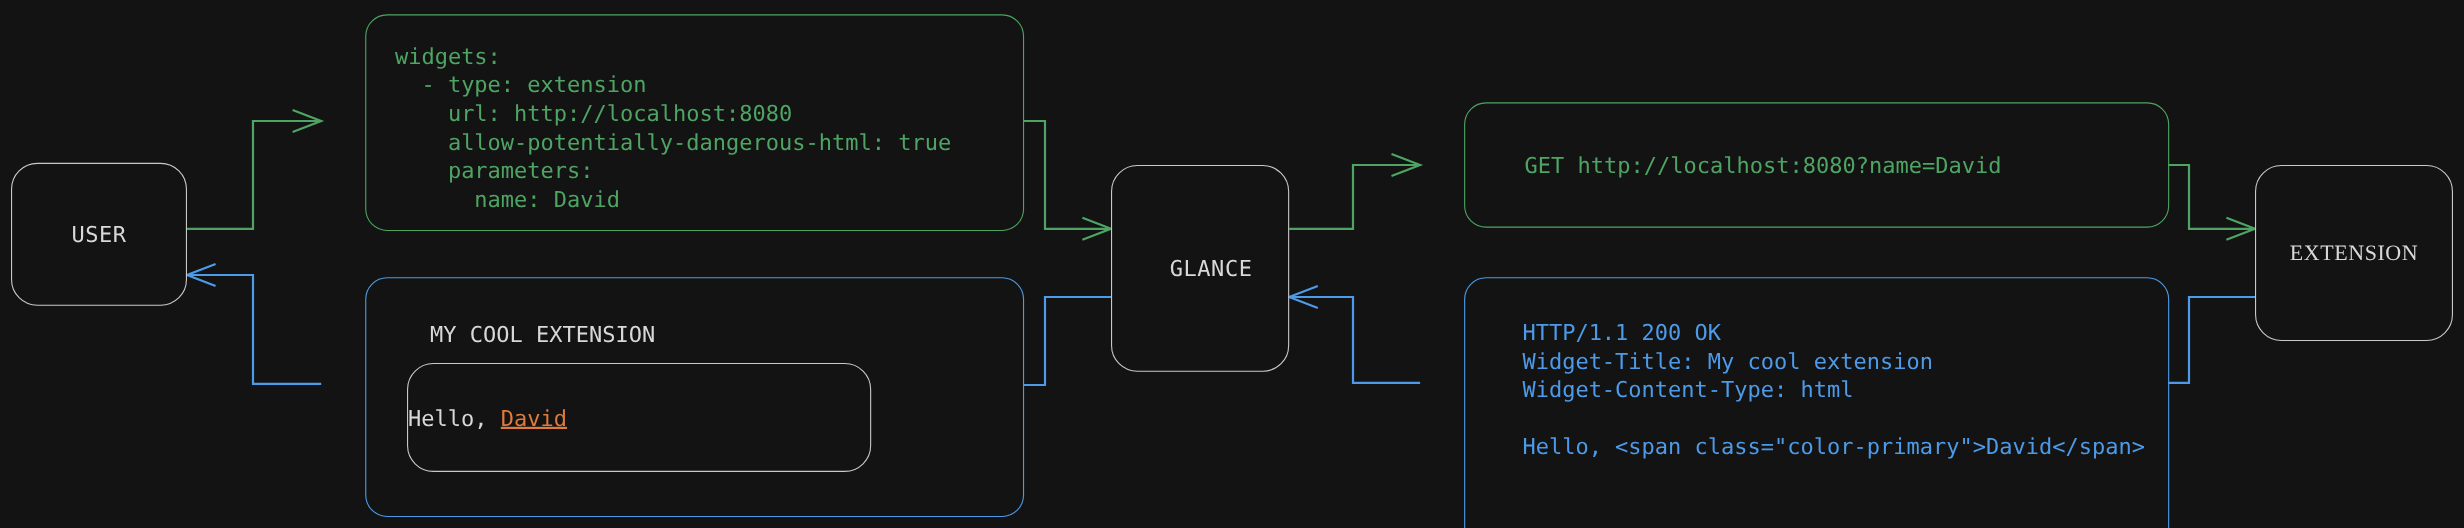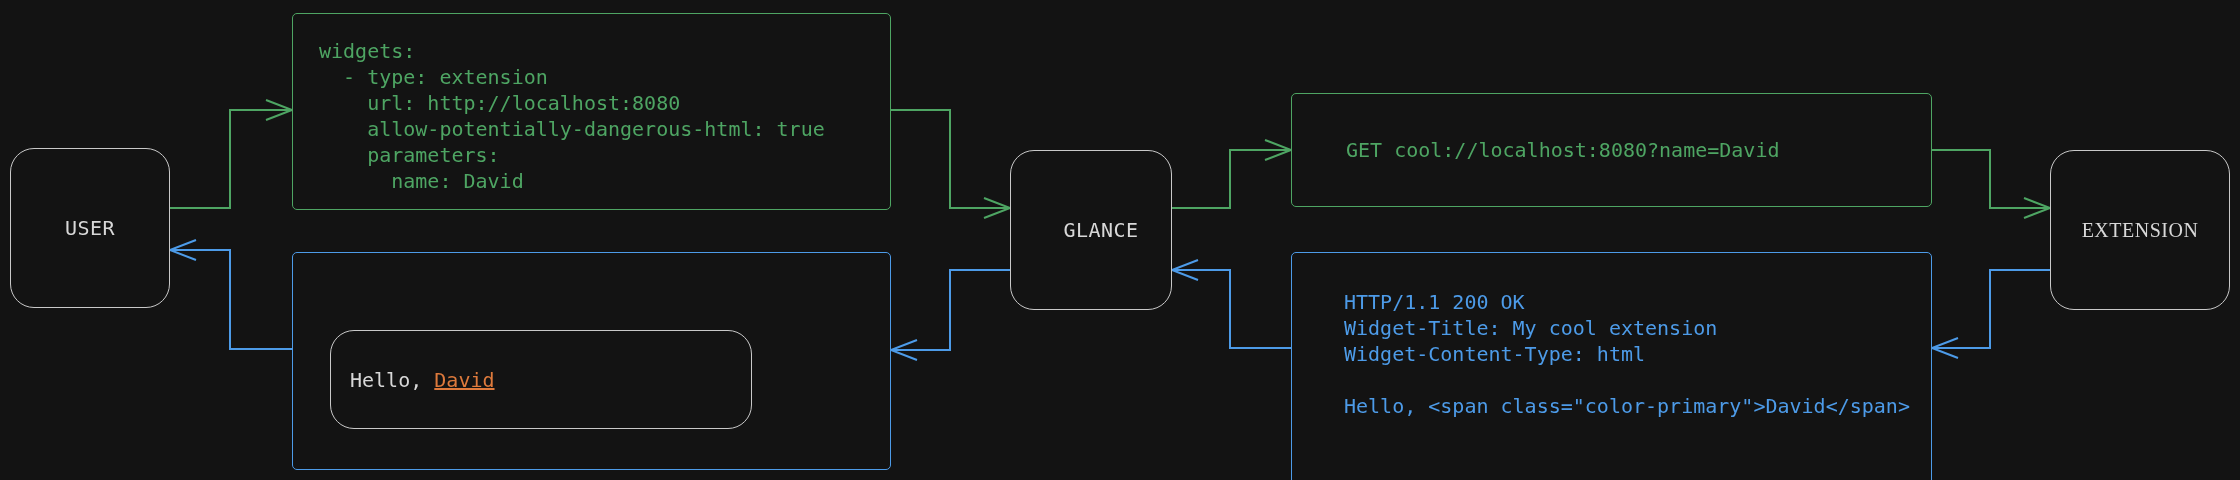--- a/index.html
+++ b/index.html
@@ -37,28 +37,29 @@
     border: 1.5px solid var(--node-border);
     border-radius: 24px;
     background: var(--bg);
     color: var(--text);
     font-size: 20px;
     letter-spacing: 0.5px;
     display: flex;
     align-items: center;
     justify-content: center;
   }
-  #user-node      { left: 10px;   top: 148px; width: 160px; height: 160px; }
-  #glance-node    { left: 1010px; top: 150px; width: 162px; height: 160px; padding-left: 20px; }
+  #user-node      { left: 10px;   top: 148px; width: 160px; height: 130px; }
+  #glance-node    { left: 1010px; top: 150px; width: 162px; height: 188px; padding-left: 20px; }
   #extension-node { left: 2050px; top: 150px; width: 180px; height: 160px; font-family: Liberation Serif, serif; }
 
   .code-box {
     position: absolute;
-    border-radius: 5px;
+    border-radius: 20px;
     background: var(--bg);
+    margin-left: 40px;
   }
   .green-box { border: 1.5px solid var(--green); }
   .blue-box  { border: 1.5px solid var(--blue); }
 
   #config-box   { left: 292px;  top: 13px;  width: 599px; height: 197px; }
   #request-box  { left: 1291px; top: 93px;  width: 641px; height: 114px;
                   display: flex; align-items: center; }
   #widget-box   { left: 292px;  top: 252px; width: 599px; height: 218px; }
   #response-box { left: 1291px; top: 252px; width: 641px; height: 247px; }
 
@@ -85,21 +86,20 @@
   #widget-inner-box {
     position: absolute;
     left: 37px;
     top: 77px;
     width: 422px;
     height: 99px;
     border: 1.5px solid var(--node-border);
     border-radius: 24px;
     display: flex;
     align-items: center;
-    padding-left: 19px;
     font-size: 20px;
     white-space: pre;
   }
   #widget-inner-box .greet-prefix { color: var(--text); }
   #widget-inner-box .greet-name   { color: var(--orange); text-decoration: underline; }
 </style>
 </head>
 <body>
 
 <svg id="arrows" viewBox="0 0 2240 480" xmlns="http://www.w3.org/2000/svg">
@@ -138,24 +138,25 @@
 <div class="code-box green-box" id="config-box">
   <pre>widgets:
   - type: extension
     url: http://localhost:8080
     allow-potentially-dangerous-html: true
     parameters:
       name: David</pre>
 </div>
 
 <div class="code-box green-box" id="request-box">
-  <pre>GET cool://localhost:8080?name=David</pre>
+  <pre>GET http://localhost:8080?name=David</pre>
 </div>
 
 <div class="code-box blue-box" id="widget-box">
+  <div id="widget-title">MY COOL EXTENSION</div>
   <div id="widget-inner-box">
     <span class="greet-prefix">Hello, </span><span class="greet-name">David</span>
   </div>
 </div>
 
 <div class="code-box blue-box" id="response-box">
   <pre>HTTP/1.1 200 OK
 Widget-Title: My cool extension
 Widget-Content-Type: html
 

